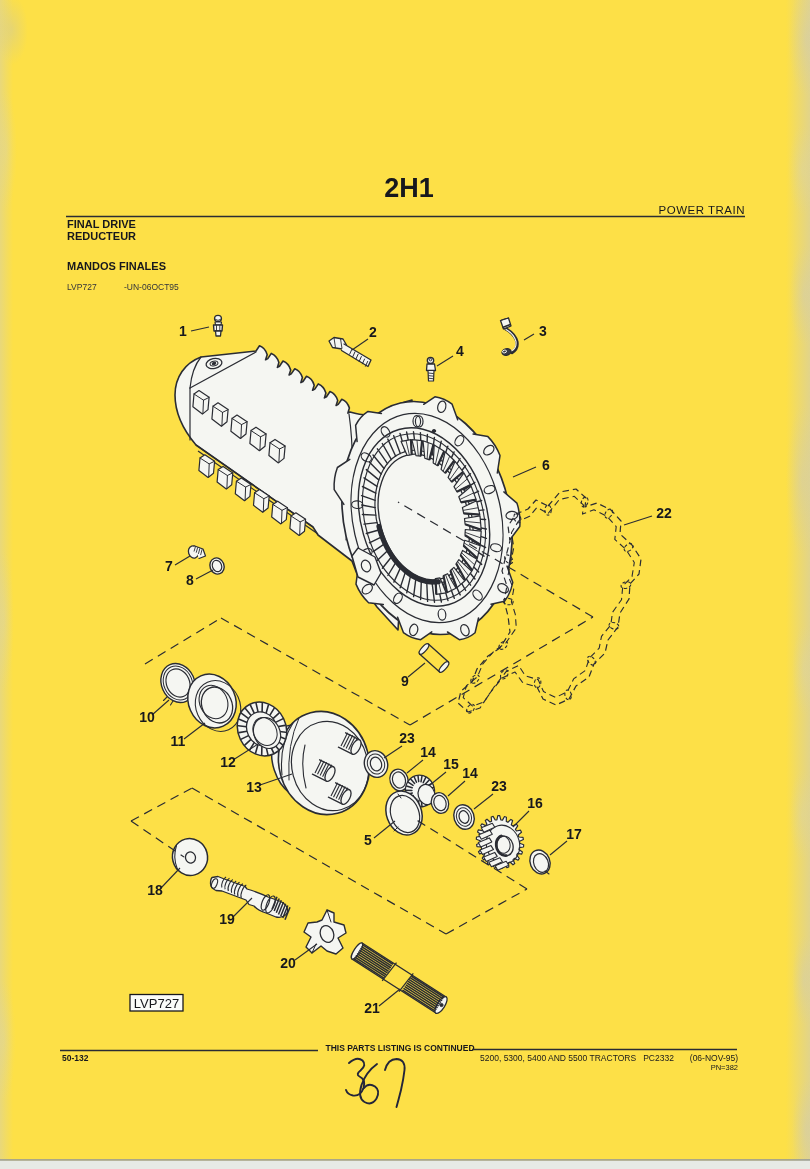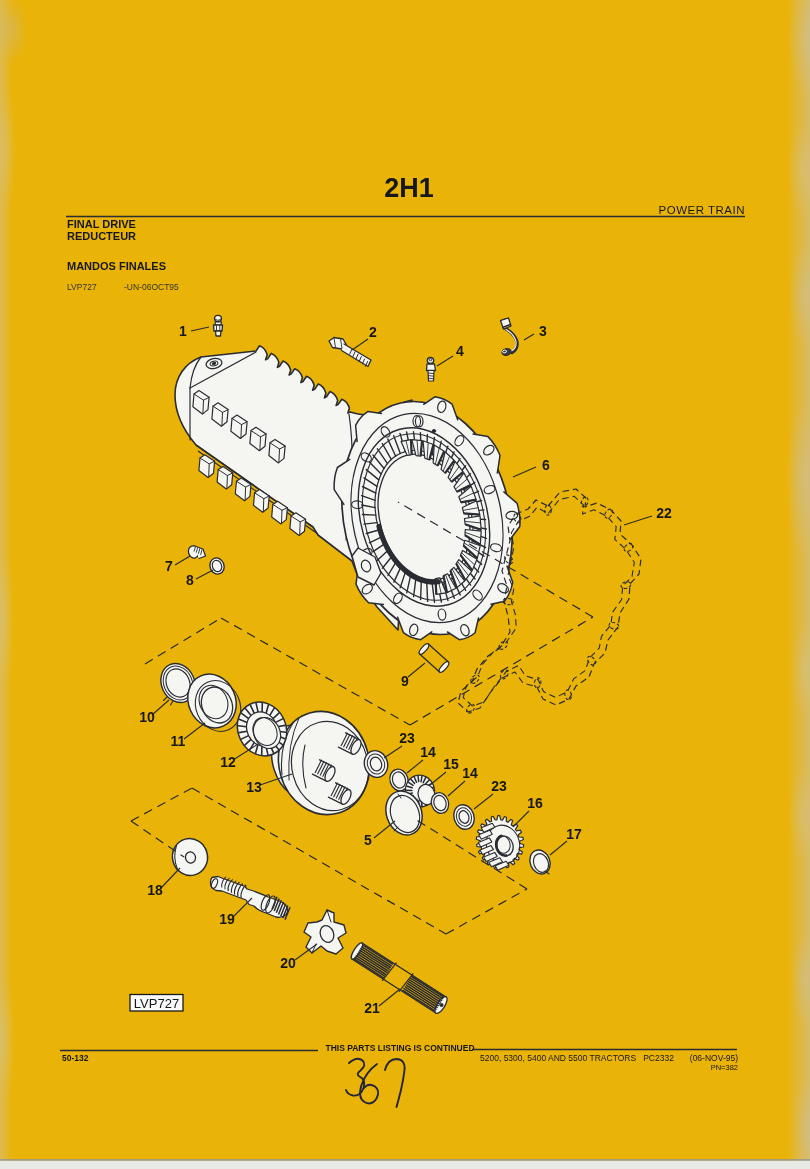--- a/index.html
+++ b/index.html
@@ -1,14 +1,14 @@
 <!DOCTYPE html>
 <html><head><meta charset="utf-8"><style>
 html,body{margin:0;padding:0;background:#ffffff;}
-#page{position:relative;width:810px;height:1169px;background:#eab308;overflow:hidden;}
+#page{position:relative;width:810px;height:1169px;background:#fde047;overflow:hidden;}
 </style></head><body>
 <div id="page">
 <svg width="810" height="1169" viewBox="0 0 810 1169">
 <defs>
         <radialGradient id="sm1">
           <stop offset="0%" stop-color="#b4bccf" stop-opacity="0.30"></stop>
           <stop offset="100%" stop-color="#b4bccf" stop-opacity="0"></stop>
         </radialGradient>
         <radialGradient id="sm2">
           <stop offset="0%" stop-color="#c0c4da" stop-opacity="0.28"></stop>

